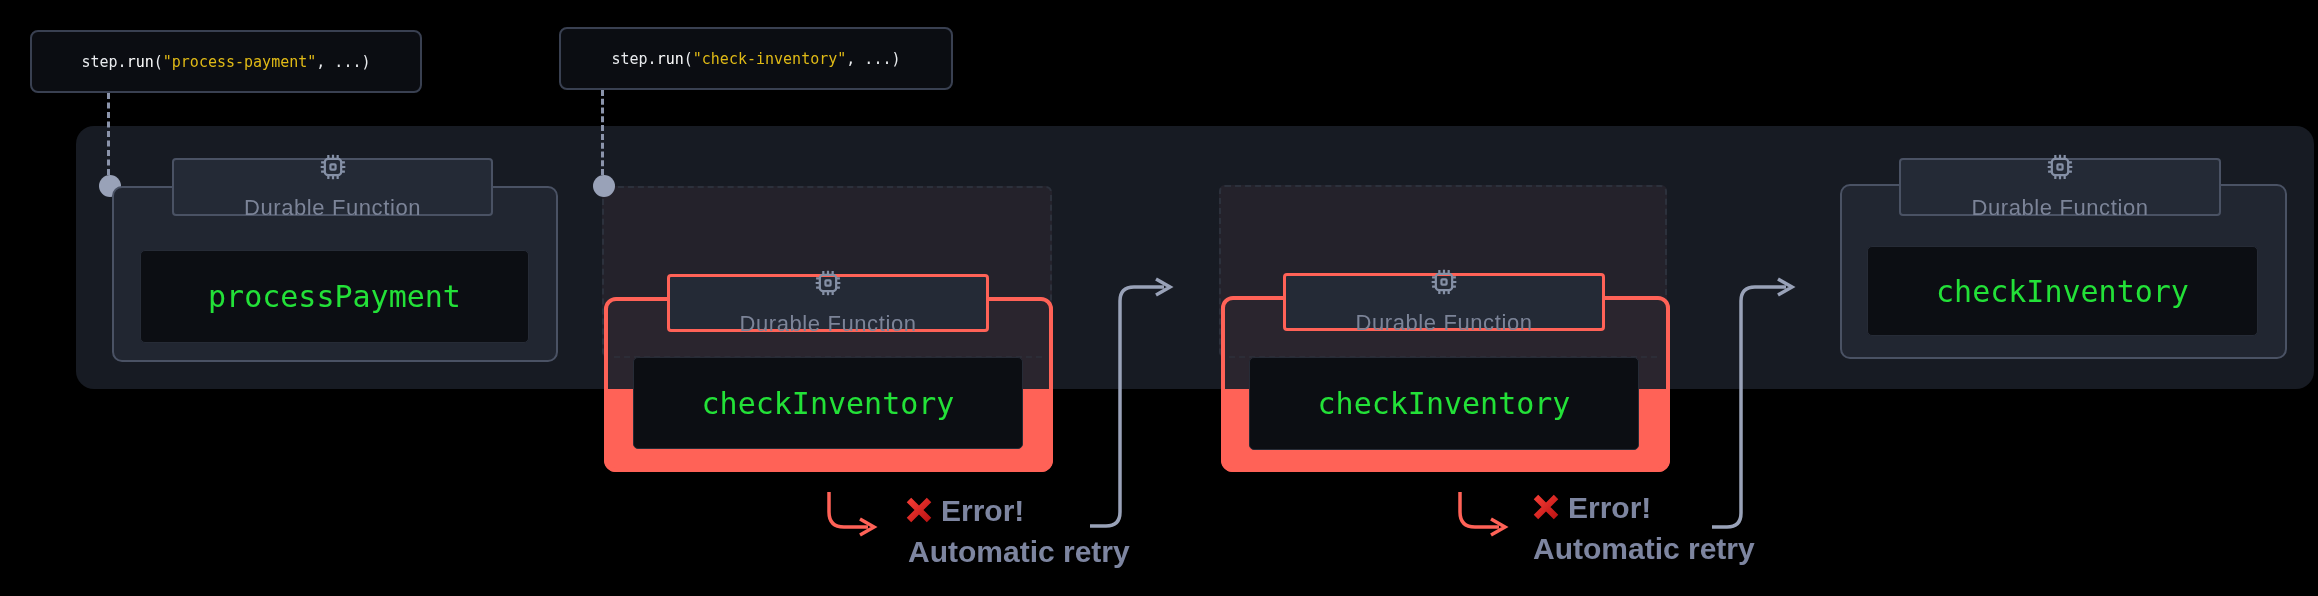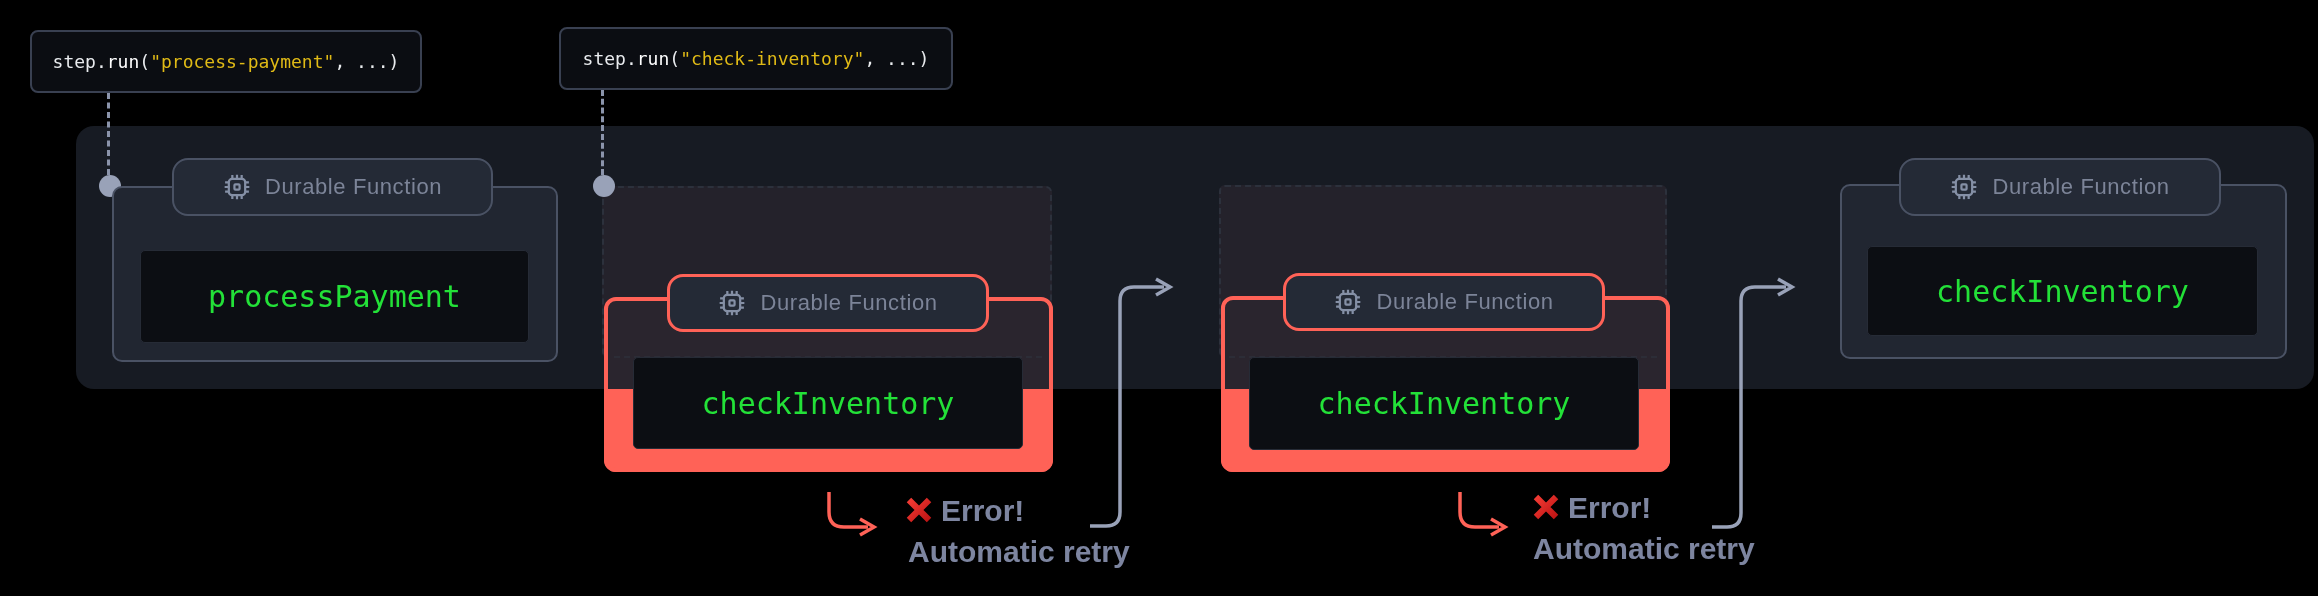--- a/index.html
+++ b/index.html
@@ -6,36 +6,36 @@
   .stage{position:relative;width:2318px;height:596px;background:#000;overflow:hidden;
          font-family:"Liberation Sans",sans-serif;}
   .abs{position:absolute;box-sizing:border-box;}
 
   
   .container{background:#171b23;border-radius:18px;}
 
   
   .code-label{background:#0b0d12;border:2px solid #394051;border-radius:8px;
               display:flex;align-items:center;justify-content:center;
-              font-family:"DejaVu Sans Mono",monospace;font-size:18px;white-space:pre;}
+              font-family:"DejaVu Sans Mono",monospace;font-size:15px;white-space:pre;}
   .tok-plain{color:#e9ebee;}
   .tok-fn{color:#ffffff;}
   .tok-str{color:#e0ba16;}
 
   
   .dash-line{width:0;border-left:3px dashed #8b94ab;}
   .circle{width:22px;height:22px;border-radius:50%;background:#99a2b8;}
 
   
   .fn-box{background:#212631;border:2px solid #4a5264;border-radius:10px;}
 
   
-  .badge{background:#242a36;border:2px solid #4a5264;border-radius:16px;
+  .badge{background:#242a36;border:2px solid #4a5264;border-radius:4px;
          display:flex;align-items:center;justify-content:center;gap:14px;
-         color:#7c8498;font-size:22px;letter-spacing:0.6px;}
+         color:#7c8498;font-size:22px;letter-spacing:0.6px;flex-direction:column;}
   .badge--red{border:3px solid #ff6257;}
 
   
   .inner-box{background:#0c0e13;border:1px solid #262b36;border-radius:5px;
              display:flex;align-items:center;justify-content:center;}
   .fn-name{font-family:"DejaVu Sans Mono",monospace;font-size:30px;color:#23e138;}
 
   
   .red-box{border-radius:12px;}
   .red-outline{border:4px solid #ff6257;border-radius:12px;background:transparent;}

